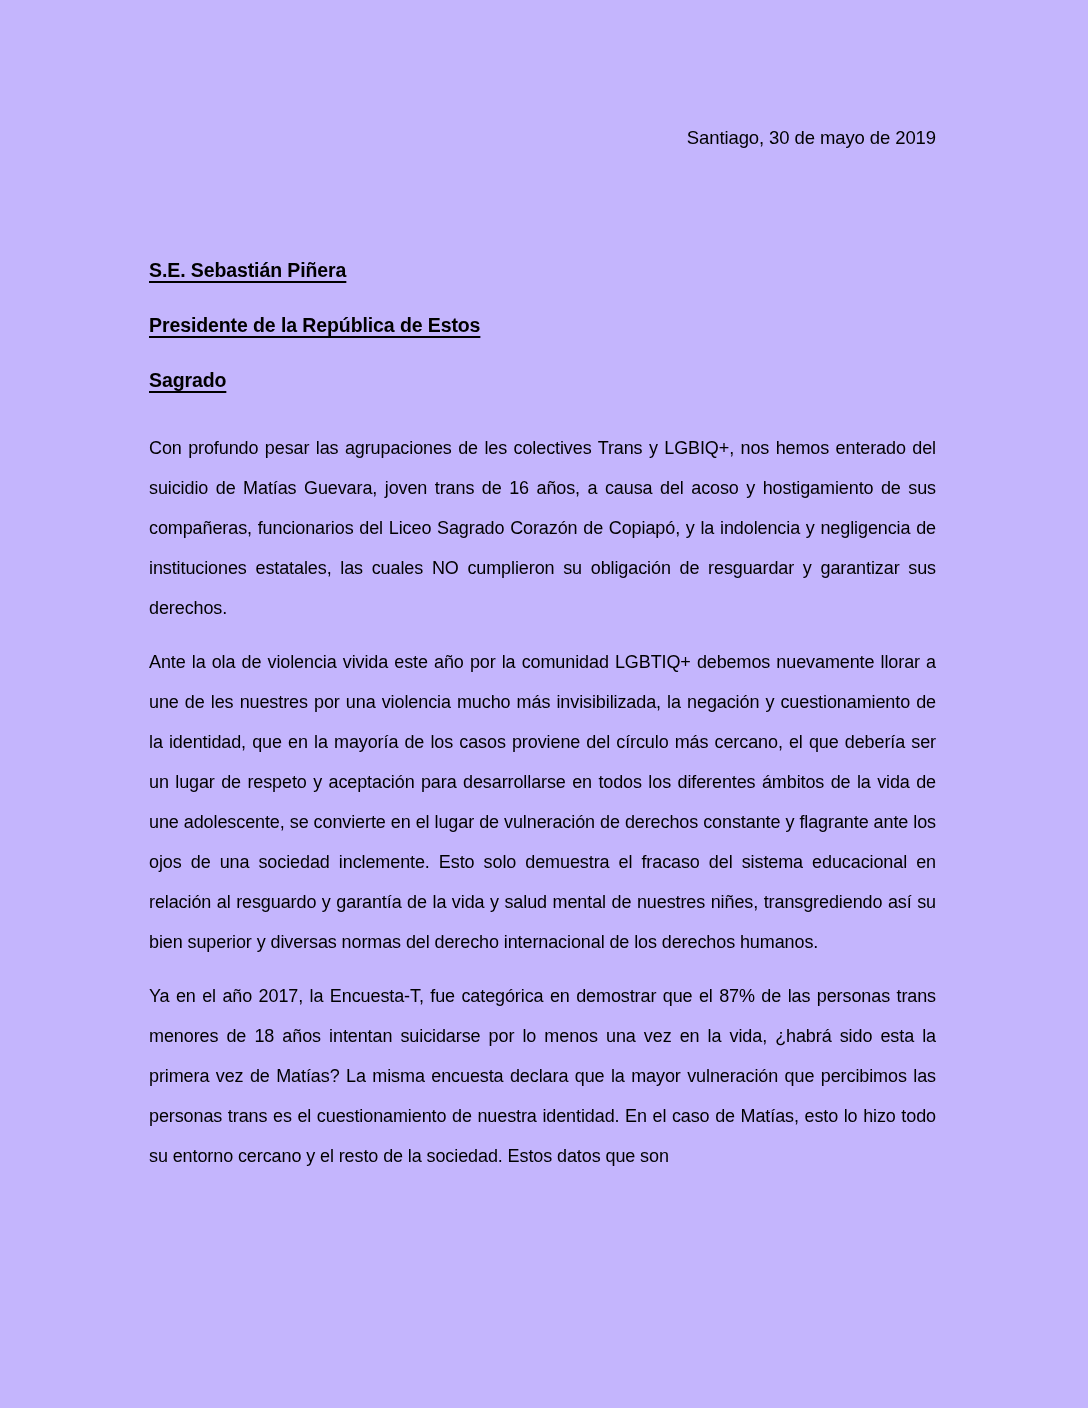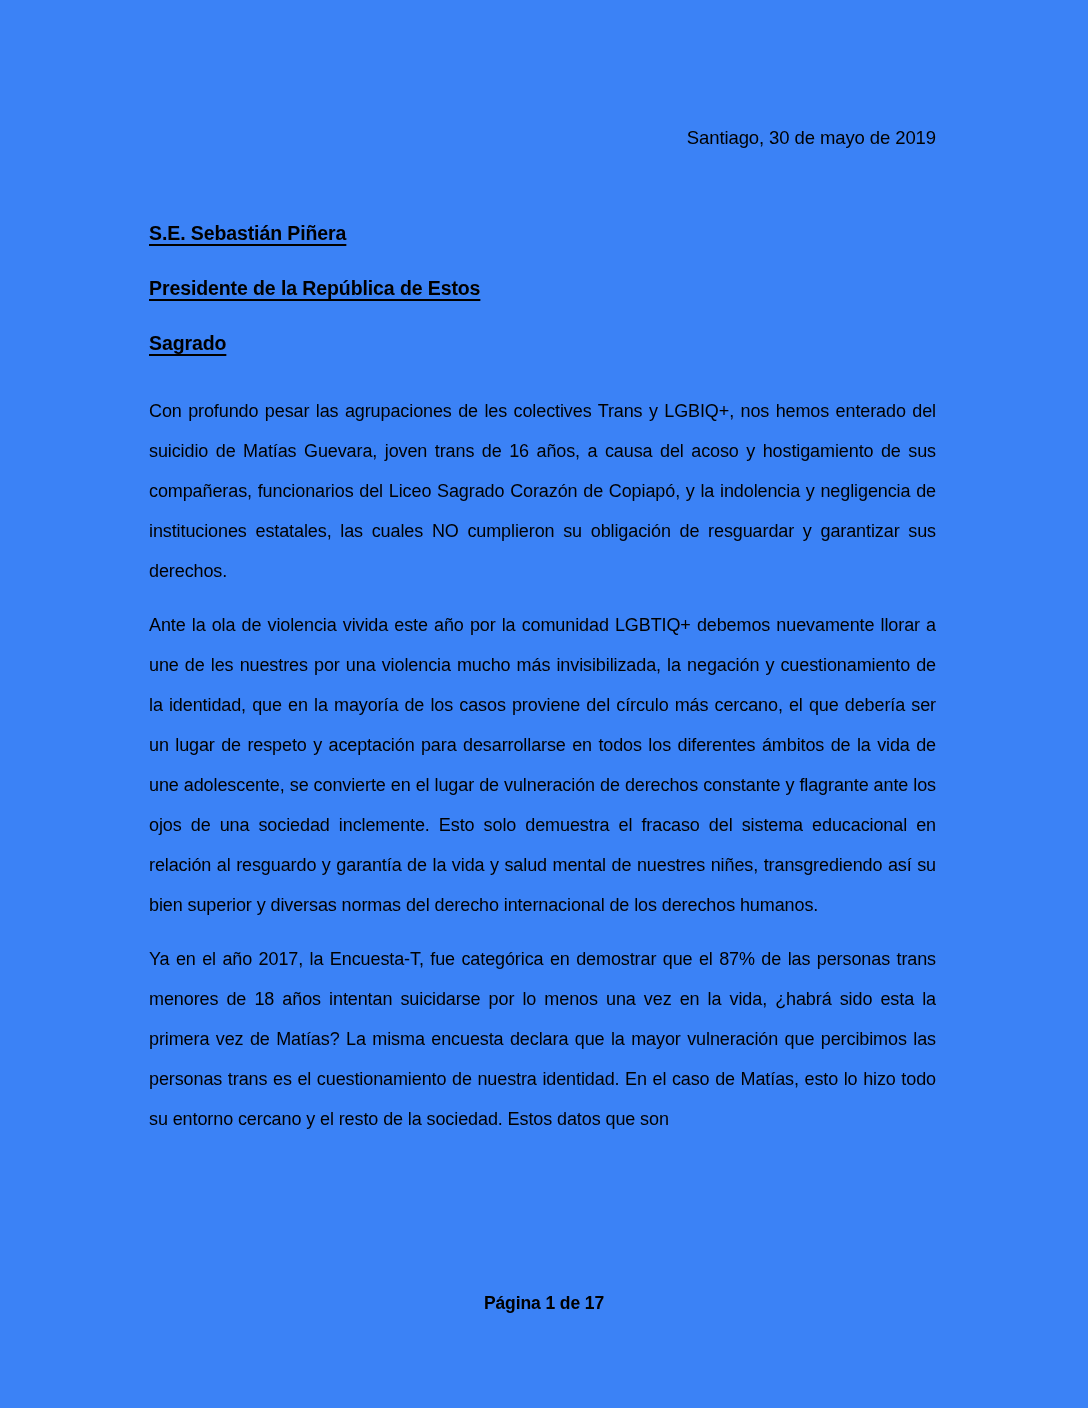--- a/index.html
+++ b/index.html
@@ -6,41 +6,41 @@
   html, body {
     margin: 0;
     padding: 0;
     background: #ffffff;
   }
   .page {
     position: relative;
     width: 1088px;
     height: 1408px;
     margin: 0 auto;
-    background: #3b82f6;
+    background: #c4b5fd;
     color: #000000;
     font-family: "Liberation Sans", sans-serif;
     overflow: hidden;
   }
   .content {
     position: absolute;
     left: 149px;
     right: 152px;
     top: 0;
   }
   .dateline {
     margin: 118px 0 0 0;
     font-size: 18.5px;
     line-height: 40px;
     text-align: right;
     letter-spacing: -0.1px;
     white-space: nowrap;
   }
   .recipient {
-    margin-top: 62px;
+    margin-top: 99px;
   }
   .recipient-line {
     margin: 0 0 29px 0;
     font-size: 19.5px;
     line-height: 26px;
     font-weight: bold;
     text-decoration: underline;
     text-decoration-thickness: 2px;
     text-underline-offset: 4px;
     letter-spacing: -0.1px;
@@ -82,16 +82,13 @@
     </div>
 
     <div class="letter-body">
       <p class="para">Con profundo pesar las agrupaciones de les colectives Trans y LGBIQ+, nos hemos enterado del suicidio de Matías Guevara, joven trans de 16 años, a causa del acoso y hostigamiento de sus compañeras, funcionarios del Liceo Sagrado Corazón de Copiapó, y la indolencia y negligencia de instituciones estatales, las cuales NO cumplieron su obligación de resguardar y garantizar sus derechos.</p>
       <p class="para">Ante la ola de violencia vivida este año por la comunidad LGBTIQ+ debemos nuevamente llorar a une de les nuestres por una violencia mucho más invisibilizada, la negación y cuestionamiento de la identidad, que en la mayoría de los casos proviene del círculo más cercano, el que debería ser un lugar de respeto y aceptación para desarrollarse en todos los diferentes ámbitos de la vida de une adolescente, se convierte en el lugar de vulneración de derechos constante y flagrante ante los ojos de una sociedad inclemente. Esto solo demuestra el fracaso del sistema educacional en relación al resguardo y garantía de la vida y salud mental de nuestres niñes, transgrediendo así su bien superior y diversas normas del derecho internacional de los derechos humanos.</p>
       <p class="para">Ya en el año 2017, la Encuesta-T, fue categórica en demostrar que el 87% de las personas trans menores de 18 años intentan suicidarse por lo menos una vez en la vida, ¿habrá sido esta la primera vez de Matías? La misma encuesta declara que la mayor vulneración que percibimos las personas trans es el cuestionamiento de nuestra identidad. En el caso de Matías, esto lo hizo todo su entorno cercano y el resto de la sociedad. Estos datos que son</p>
     </div>
 
   </div>
 
-  <div class="footer">
-    <span>Página 1 de 17</span>
-  </div>
 </div>
 
 </body></html>

